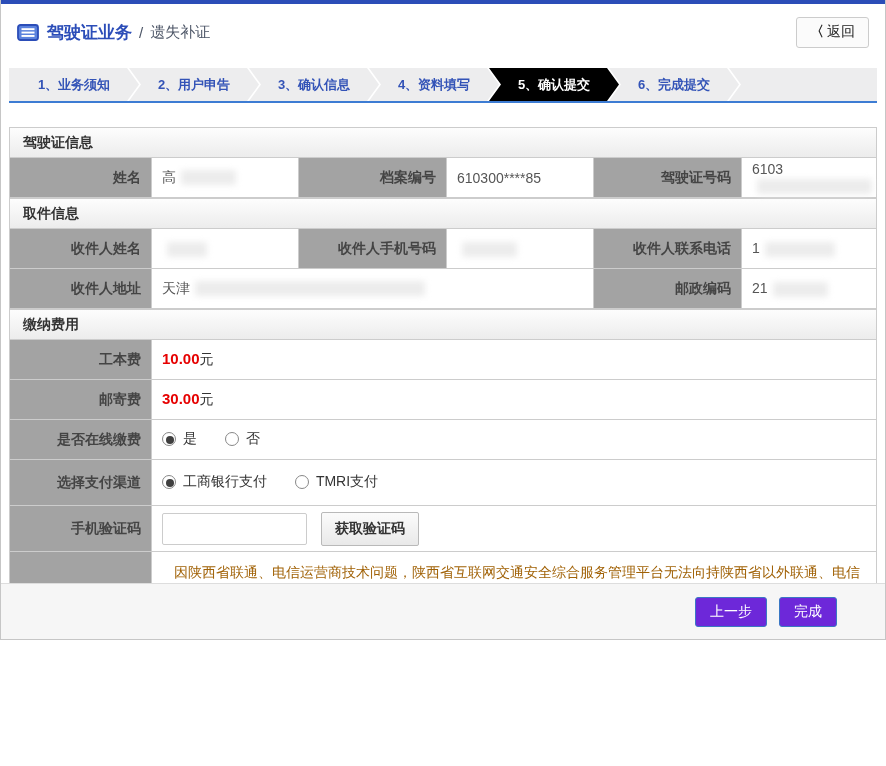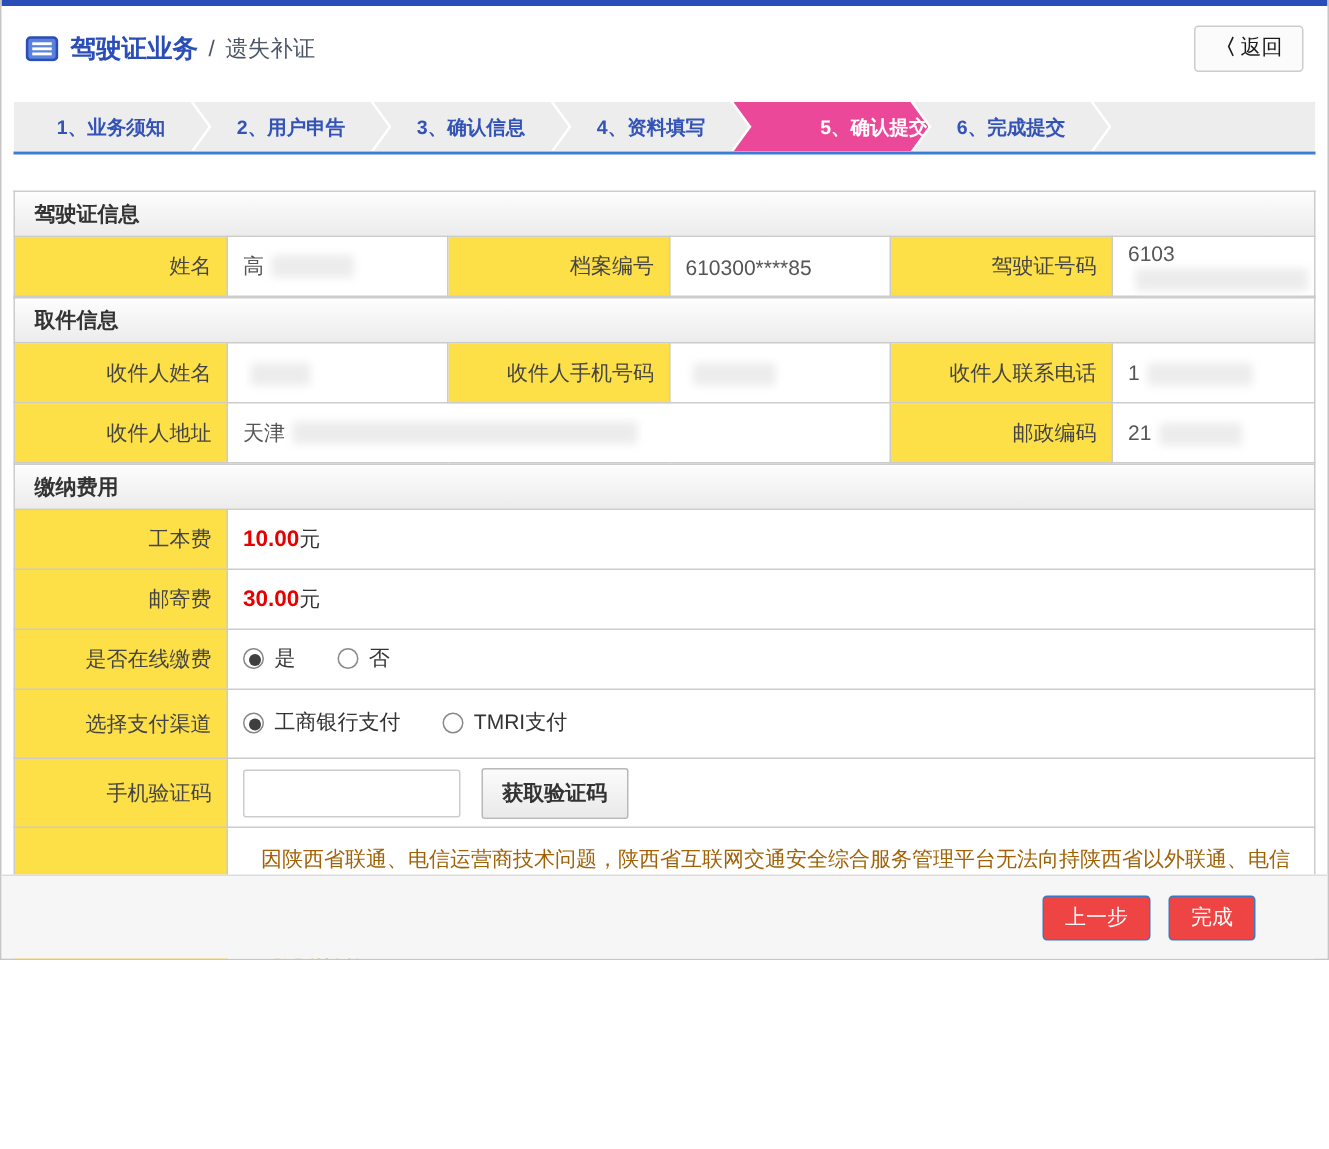--- a/index.html
+++ b/index.html
@@ -24,35 +24,35 @@
 
   
   .steps-wrap { margin:8px 8px 0 8px; }
   .steps { display:flex; height:33px; background:#fff; }
   .step { width:130px; margin-left:-10px; background:#ededee; color:#3353b7;
           font-size:13px; font-weight:bold; text-align:center; line-height:33px;
           clip-path:polygon(0 0, calc(100% - 12px) 0, 100% 50%, calc(100% - 12px) 100%, 0 100%, 12px 50%);
           cursor:pointer; }
   .step.first { margin-left:0;
           clip-path:polygon(0 0, calc(100% - 12px) 0, 100% 50%, calc(100% - 12px) 100%, 0 100%); }
-  .step.active { background:#ec4899; color:#fff;text-align:right; }
+  .step.active { background:#000000; color:#fff; }
   .step-filler { flex:1; margin-left:-10px; background:#ededee;
           clip-path:polygon(0 0, 100% 0, 100% 100%, 0 100%, 12px 50%); }
   .steps-line { height:2px; background:#3d7cd3; }
 
   
   .content { margin:24px 8px 0 8px; }
   .section { }
   .section-title { height:30px; line-height:28px; background:linear-gradient(#fdfdfd,#ececec);
                    border:1px solid #ccc; border-bottom:none; font-size:14px; font-weight:bold;
                    color:#333; padding-left:13px; }
   table.grid { width:100%; border-collapse:collapse; table-layout:fixed; }
   table.grid td { border:1px solid #ccc; height:40px; font-size:14px; padding:0; }
-  td.lbl { background:#fde047; text-align:right; padding-right:10px !important;
-           font-weight:normal; color:#444; }
+  td.lbl { background:#a3a3a3; text-align:right; padding-right:10px !important;
+           font-weight:bold; color:#444; }
   td.val { background:#fff; padding-left:10px !important; color:#555; }
   tr.h46 td { height:46px; }
   tr.h70 td { height:70px; }
 
   .mask { display:inline-block; height:15px; border-radius:2px; background:#ececec;
           filter:blur(3px); vertical-align:middle; margin-left:5px; }
   .w40{width:40px} .w55{width:55px} .w70{width:70px} .w115{width:115px} .w230{width:230px}
 
   .fee-num { color:#e60000; font-weight:bold; font-size:15px; }
   .fee-unit { color:#333; font-size:14px; }
@@ -69,21 +69,21 @@
               background:linear-gradient(#fbfbfb,#e9e9e9); border:1px solid #b9b9b9;
               border-radius:2px; font-weight:bold; font-size:14px; color:#333; cursor:pointer;
               font-family:inherit; }
 
   .notice { display:block; padding:5px 14px 5px 12px; line-height:30px; font-size:14px; color:#a16207; }
 
   
   .footer { position:absolute; left:0; right:0; bottom:0; height:56px; background:#f6f6f6;
             border-top:1px solid #ddd; display:flex; align-items:center;
             justify-content:flex-end; padding-right:48px; }
-  .btn-blue { height:30px; padding:0 14px; margin-left:12px; background:#ef4444; color:#fff;
+  .btn-blue { height:30px; padding:0 14px; margin-left:12px; background:#6d28d9; color:#fff;
               border:1px solid #3a78c4; border-radius:3px; font-size:14px; cursor:pointer;
               font-family:Liberation Mono, monospace; }
 </style>
 </head>
 <body>
 
 <div class="page">
   <div class="topbar"></div>
 
   <div class="header">

